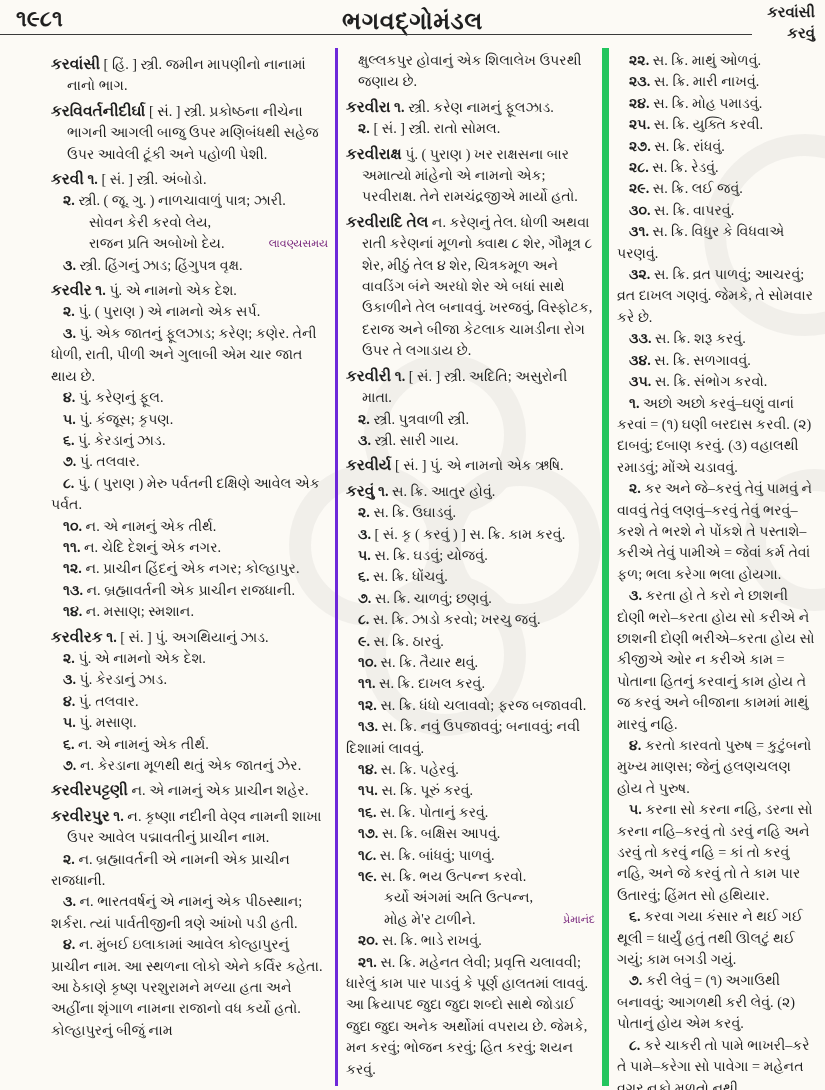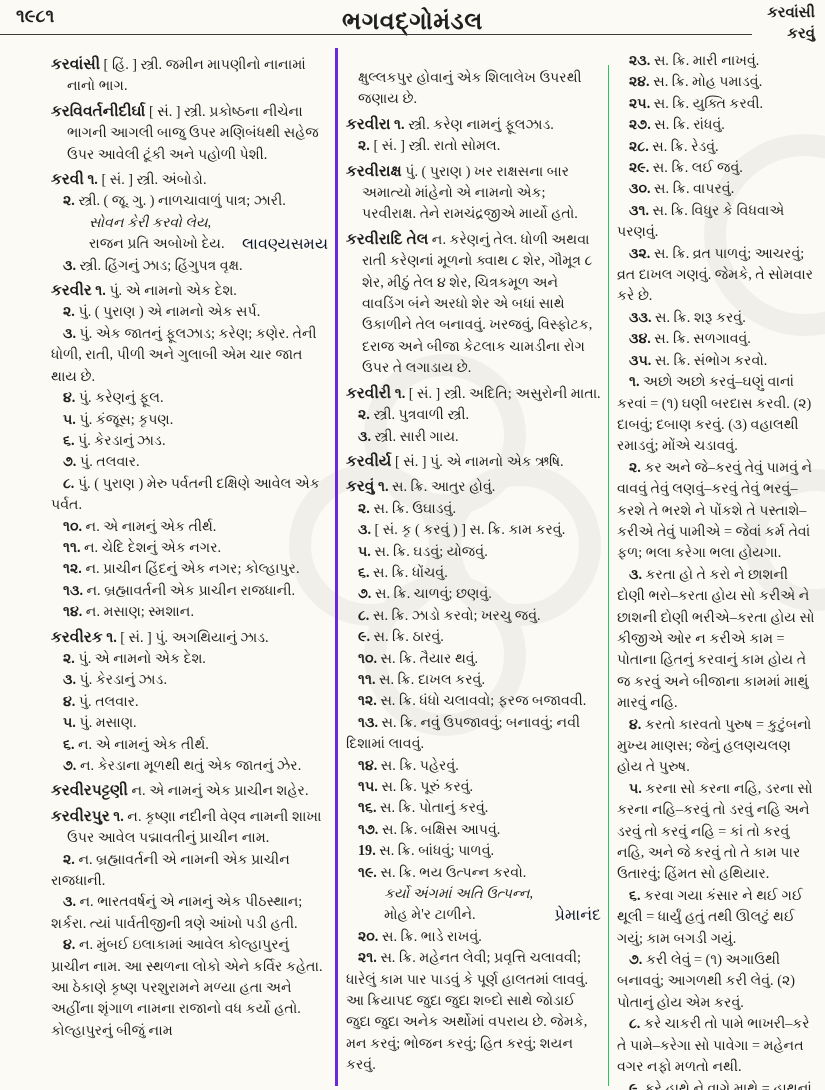--- a/index.html
+++ b/index.html
@@ -10,39 +10,39 @@
     background:#fcfaf5;
     color:#1f1f1f;
     font-family:"Liberation Serif","DejaVu Serif",serif;
     overflow:hidden;
     box-sizing:border-box;
   }
   
   .wm{position:absolute;inset:0;pointer-events:none;opacity:0.07;}
   
   .hdr{position:relative;height:50px;}
-  .pageno{position:absolute;left:16px;top:6px;font-size:18px;font-weight:700;}
+  .pageno{position:absolute;left:16px;top:6px;font-size:22px;font-weight:700;}
   .title{position:absolute;left:0;right:0;top:8px;text-align:center;font-size:24px;font-weight:700;letter-spacing:.5px;}
   .rule{position:absolute;left:0;top:34px;width:752px;height:1px;background:#3a3a3a;}
   .guides{position:absolute;right:10px;top:2px;text-align:right;font-weight:700;font-size:15px;line-height:21px;}
   
   .cols{position:absolute;top:48px;left:0;right:0;bottom:4px;display:flex;}
   .col{box-sizing:border-box;padding:2px 7px 0 8px;font-size:14.2px;line-height:21.4px;}
   .col1{width:295px;border-right:3px solid #6d28d9;margin-left:43px;}
-  .col2{width:271px;border-right:1px solid #22c55e;margin-top:17px;}
+  .col2{width:271px;border-right:7px solid #22c55e;}
   .col3{flex:1;}
   .blk{margin:0;}
   .entry{padding-left:16px;text-indent:-16px;margin-top:3px;}
   .head{font-weight:700;font-size:15.4px;}
   .num{font-weight:700;}
   .sense{text-indent:12px;}
   .cont{padding-left:12px;}
-  .verse{padding-left:38px;font-style:italic;}
+  .verse{padding-left:38px;}
   .verse_cite{display:flex;justify-content:space-between;align-items:flex-start;padding-left:38px;}
-  .cite{font-size:16px;color:#0f172a;}
+  .cite{font-size:11px;color:#701a75;}
 </style>
 </head>
 <body>
 
 <div class="page">
 
   <svg class="wm" viewBox="0 0 825 1090" xmlns="http://www.w3.org/2000/svg">
     <g fill="none" stroke="#6b6b6b" stroke-width="22">
       <circle cx="445" cy="435" r="70"></circle>
       <circle cx="520" cy="545" r="70"></circle>
@@ -120,31 +120,32 @@
         <div class="blk sense"><span class="num">૮.</span> સ. ક્રિ. ઝાડો કરવો; ખરચુ જવું.</div>
         <div class="blk sense"><span class="num">૯.</span> સ. ક્રિ. ઠારવું.</div>
         <div class="blk sense"><span class="num">૧૦.</span> સ. ક્રિ. તૈયાર થવું.</div>
         <div class="blk sense"><span class="num">૧૧.</span> સ. ક્રિ. દાખલ કરવું.</div>
         <div class="blk sense"><span class="num">૧૨.</span> સ. ક્રિ. ધંધો ચલાવવો; ફરજ બજાવવી.</div>
         <div class="blk sense"><span class="num">૧૩.</span> સ. ક્રિ. નવું ઉપજાવવું; બનાવવું; નવી દિશામાં લાવવું.</div>
         <div class="blk sense"><span class="num">૧૪.</span> સ. ક્રિ. પહેરવું.</div>
         <div class="blk sense"><span class="num">૧૫.</span> સ. ક્રિ. પૂરું કરવું.</div>
         <div class="blk sense"><span class="num">૧૬.</span> સ. ક્રિ. પોતાનું કરવું.</div>
         <div class="blk sense"><span class="num">૧૭.</span> સ. ક્રિ. બક્ષિસ આપવું.</div>
-        <div class="blk sense"><span class="num">19.</span> સ. ક્રિ. બાંધવું; પાળવું.</div>
+        <div class="blk sense"><span class="num">૧૮.</span> સ. ક્રિ. બાંધવું; પાળવું.</div>
         <div class="blk sense"><span class="num">૧૯.</span> સ. ક્રિ. ભય ઉત્પન્ન કરવો.</div>
         <div class="blk verse">કર્યો અંગમાં અતિ ઉત્પન્ન,</div>
         <div class="blk verse_cite">
           <span class="vtext">મોહ મે'ર ટાળીને.</span>
           <span class="cite">પ્રેમાનંદ</span>
         </div>
         <div class="blk sense"><span class="num">૨૦.</span> સ. ક્રિ. ભાડે રાખવું.</div>
         <div class="blk sense"><span class="num">૨૧.</span> સ. ક્રિ. મહેનત લેવી; પ્રવૃત્તિ ચલાવવી; ધારેલું કામ પાર પાડવું કે પૂર્ણ હાલતમાં લાવવું. આ ક્રિયાપદ જુદા જુદા શબ્દો સાથે જોડાઈ જુદા જુદા અનેક અર્થોમાં વપરાય છે. જેમકે, મન કરવું; ભોજન કરવું; હિત કરવું; શયન કરવું.</div>
       </div>
     <div class="col col3">
+        <div class="blk sense"><span class="num">૨૨.</span> સ. ક્રિ. માથું ઓળવું.</div>
         <div class="blk sense"><span class="num">૨૩.</span> સ. ક્રિ. મારી નાખવું.</div>
         <div class="blk sense"><span class="num">૨૪.</span> સ. ક્રિ. મોહ પમાડવું.</div>
         <div class="blk sense"><span class="num">૨૫.</span> સ. ક્રિ. યુક્તિ કરવી.</div>
         <div class="blk sense"><span class="num">૨૭.</span> સ. ક્રિ. રાંધવું.</div>
         <div class="blk sense"><span class="num">૨૮.</span> સ. ક્રિ. રેડવું.</div>
         <div class="blk sense"><span class="num">૨૯.</span> સ. ક્રિ. લઈ જવું.</div>
         <div class="blk sense"><span class="num">૩૦.</span> સ. ક્રિ. વાપરવું.</div>
         <div class="blk sense"><span class="num">૩૧.</span> સ. ક્રિ. વિધુર કે વિધવાએ પરણવું.</div>
         <div class="blk sense"><span class="num">૩૨.</span> સ. ક્રિ. વ્રત પાળવું; આચરવું; વ્રત દાખલ ગણવું. જેમકે, તે સોમવાર કરે છે.</div>
         <div class="blk sense"><span class="num">૩૩.</span> સ. ક્રિ. શરૂ કરવું.</div>

